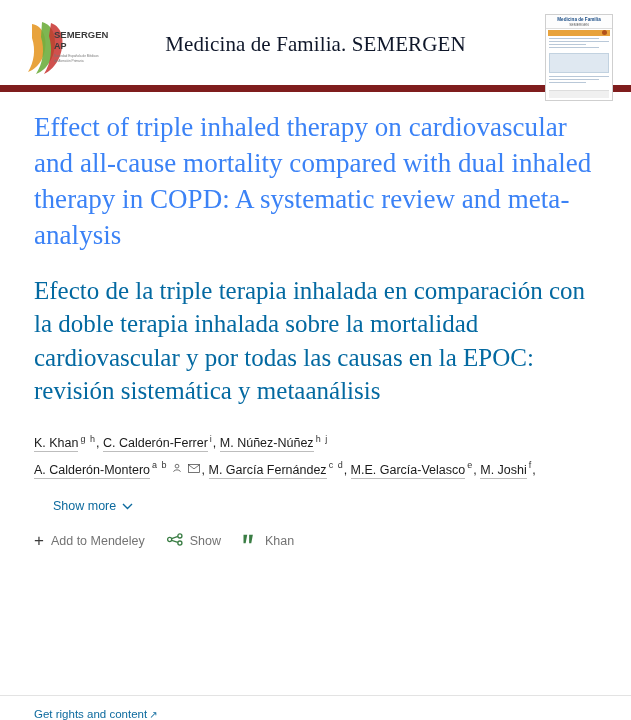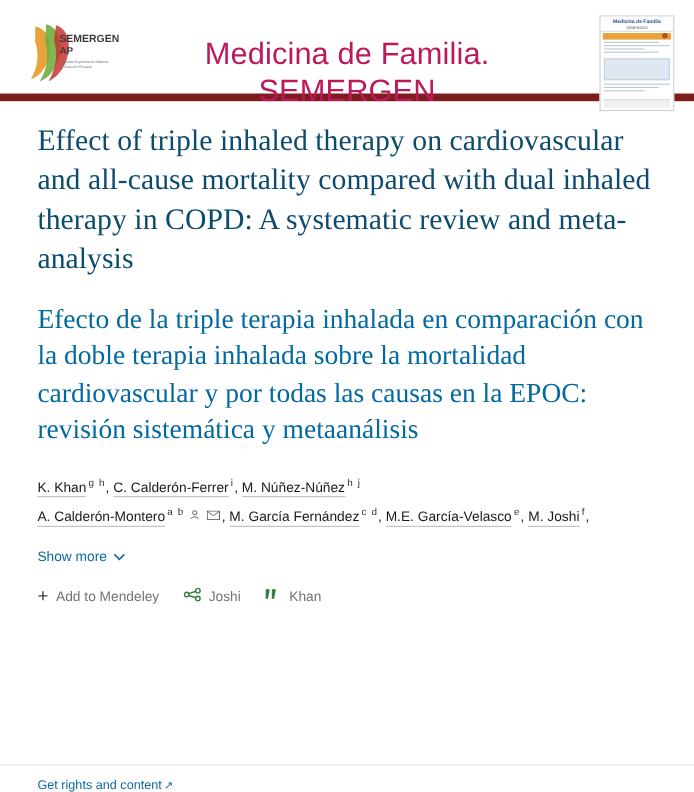--- a/index.html
+++ b/index.html
@@ -34,23 +34,23 @@
     padding-top: 4px;
   }
   .logo-svg { display: block; }
 
   .journal-title-block {
     flex: 1 1 auto;
     text-align: center;
     padding-top: 18px;
   }
   .journal-name {
-    font-family: Liberation Sans, sans-serif;
-    font-size: 28px;
-    color: #be185d;
+    font-family: Liberation Serif, serif;
+    font-size: 21px;
+    color: #0f172a;
     letter-spacing: 0.1px;
     line-height: 1.2;
   }
   .journal-issue {
     margin-top: 8px;
     font-size: 11.5px;
     color: #505050;
   }
   .journal-issue .link-part {
     color: #0d6a9e;
@@ -123,21 +123,21 @@
     padding: 18px 34px 0 34px;
   }
   .article-type {
     font-size: 11.5px;
     color: #4a4a4a;
     margin-bottom: 10px;
   }
   h1.title-en, h2.title-es {
     font-family: "Liberation Serif", serif;
     font-weight: normal;
-    color: #0c4a6e;
+    color: #3b82f6;
     margin: 0;
   }
   h1.title-en {
     font-size: 27px;
     line-height: 1.33;
     letter-spacing: 0.05px;
   }
   h2.title-es {
     font-size: 25px;
     line-height: 1.34;
@@ -175,20 +175,21 @@
 
   
   .show-more {
     margin-top: 16px;
     font-size: 12.5px;
     color: #0d6a9e;
     display: inline-flex;
     align-items: center;
     gap: 6px;
     cursor: pointer;
+    margin-left: 19px;
   }
   .chevron {
     display: inline-block;
   }
 
   
   .actions {
     margin-top: 18px;
     display: flex;
     align-items: center;
@@ -321,21 +322,21 @@
     </span>
     <span class="action">
       <span>
         <svg width="16" height="13" viewBox="0 0 18 14">
           <circle cx="3" cy="7" r="2.3" fill="none" stroke="#3a7d44" stroke-width="1.5"></circle>
           <circle cx="14.5" cy="3" r="2.3" fill="none" stroke="#3a7d44" stroke-width="1.5"></circle>
           <circle cx="14.5" cy="11" r="2.3" fill="none" stroke="#3a7d44" stroke-width="1.5"></circle>
           <path d="M5.2 6 L12.3 3.6 M5.2 8 L12.3 10.3" stroke="#3a7d44" stroke-width="1.5" fill="none"></path>
         </svg>
       </span>
-      <span class="lbl">Joshi</span>
+      <span class="lbl">Show</span>
     </span>
     <span class="action">
       <span>
         <svg width="15" height="12" viewBox="0 0 16 12">
           <path d="M0.5 1.5 L4.5 1.5 L2.8 10.5 L0.5 10.5 Z" fill="#3a7d44"></path>
           <path d="M6.5 1.5 L10.5 1.5 L8.8 10.5 L6.5 10.5 Z" fill="#3a7d44"></path>
         </svg>
       </span>
       <span class="lbl">Khan</span>
     </span>

